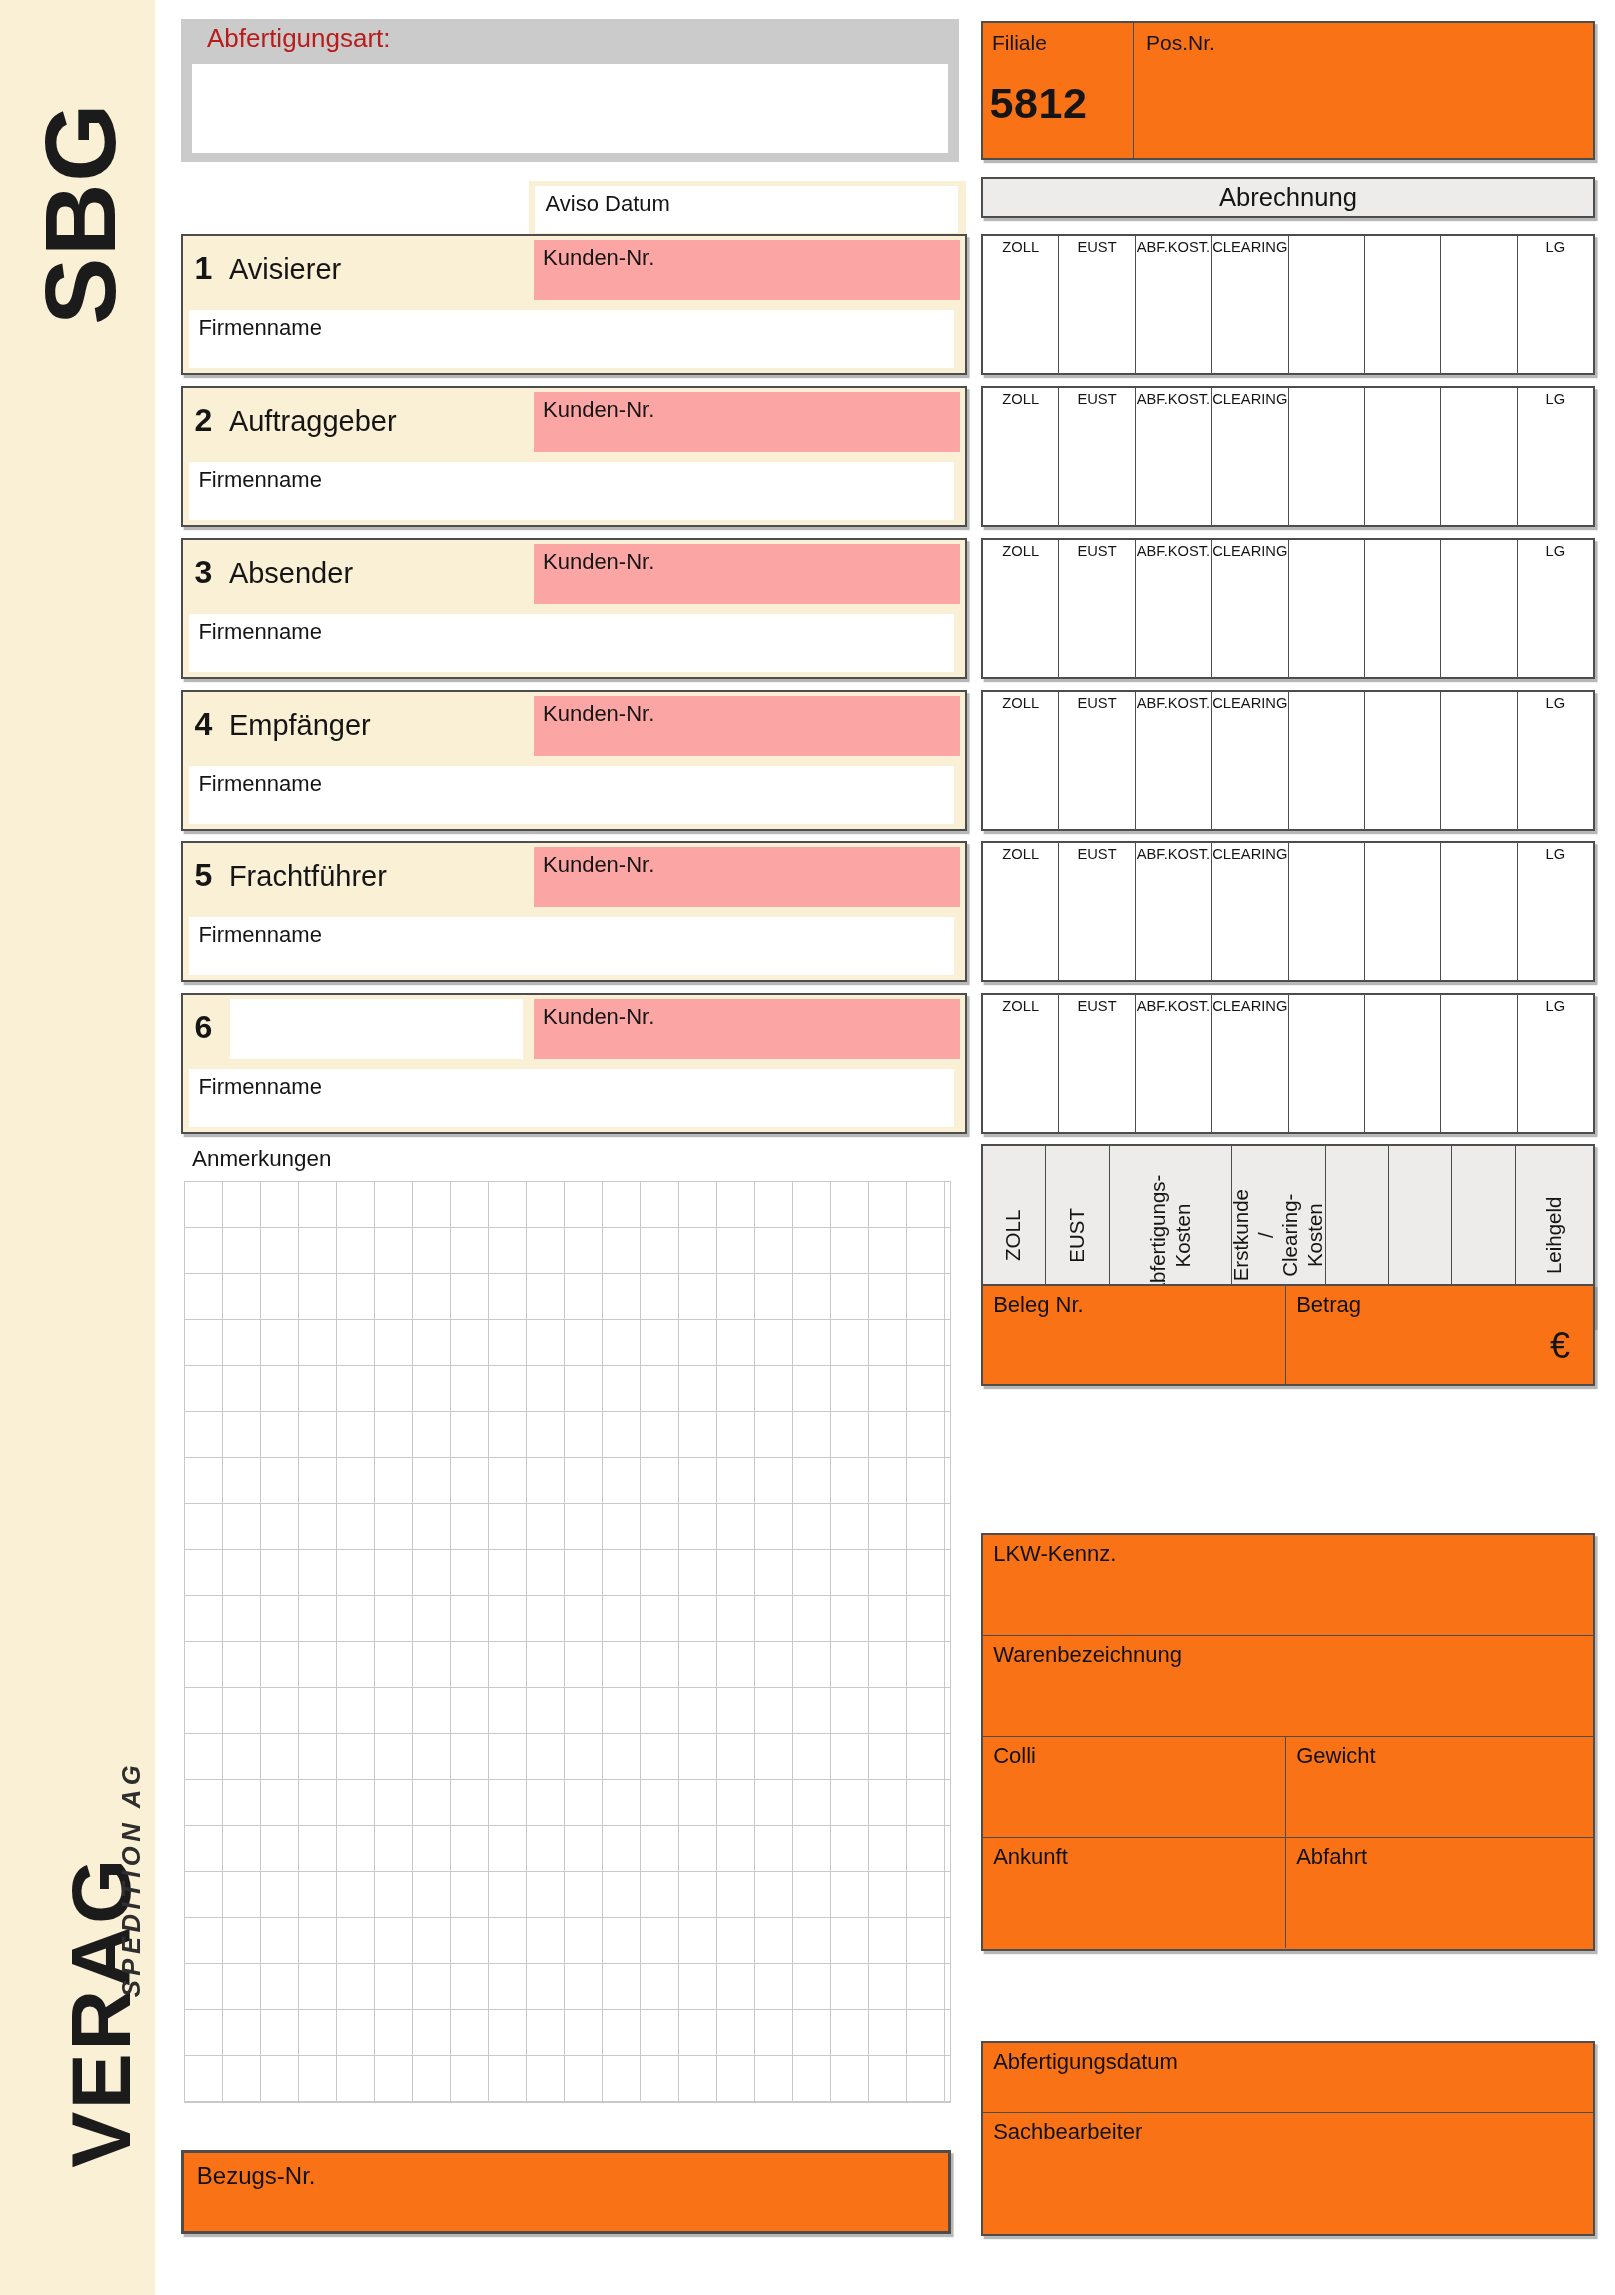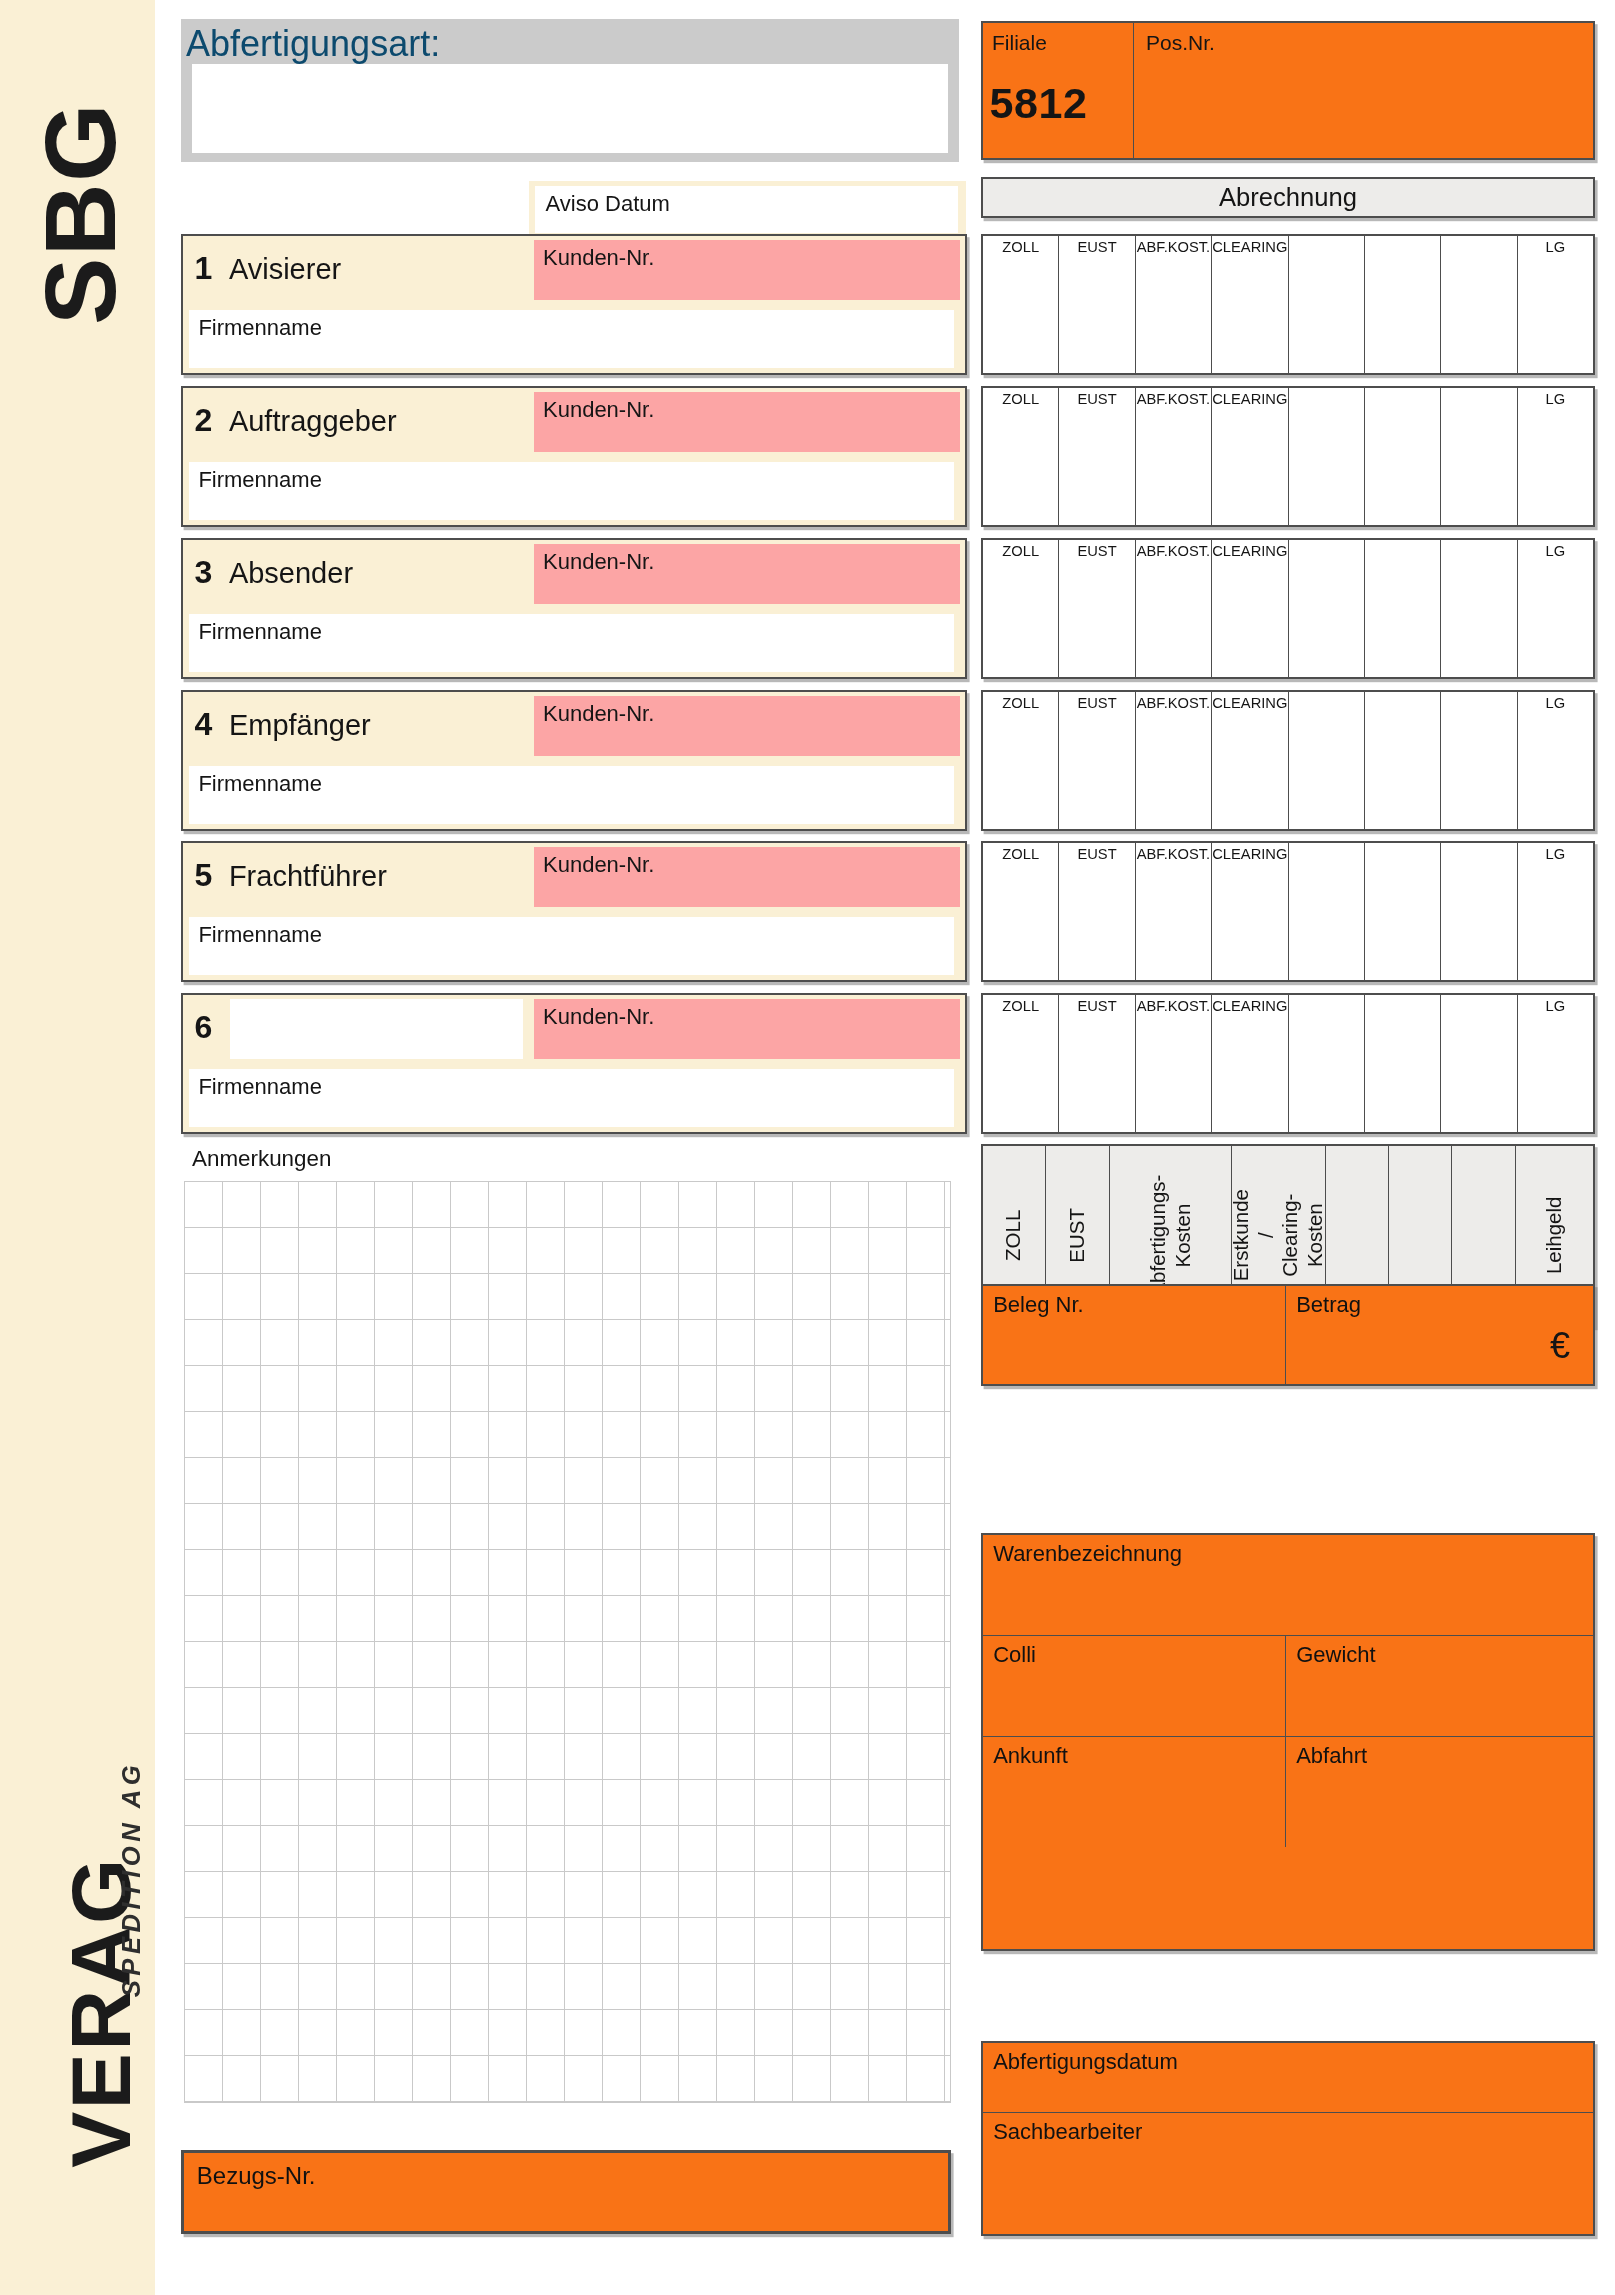--- a/index.html
+++ b/index.html
@@ -16,21 +16,21 @@
   .verag{width:384px;height:96px;left:-91px;top:1964px;font-size:84px;font-weight:900;
        letter-spacing:2.6px;color:#1b1b1b;}
   .sped{width:256px;height:32px;left:3.2px;top:1863px;font-size:25.6px;font-weight:700;
        font-style:italic;letter-spacing:4.5px;color:#2e2e2e;}
   
   .bx{position:absolute;border:2.6px solid #4D4D4D;background:#f97316;
       box-shadow:2.6px 3.2px 0 rgba(125,125,125,0.55);box-sizing:border-box;}
   .lbl{position:absolute;left:10.2px;top:6.4px;font-size:22px;color:#111;}
   
   .abfart{position:absolute;left:181px;top:19px;width:778px;height:143px;background:#CBCBCB;}
-  .abfart-label{position:absolute;left:5px;top:3.8px;font-size:36px;color:#0c4a6e;}
+  .abfart-label{position:absolute;left:26px;top:3.8px;font-size:26px;color:#b91c1c;}
   .abfart-input{position:absolute;left:11px;top:45px;width:756px;height:89px;background:#ffffff;}
   
   .filiale-box{left:981px;top:21px;width:614px;height:139px;}
   .filiale-cell{position:absolute;left:0;top:0;width:151px;height:100%;border-right:1.9px solid #4D4D4D;box-sizing:border-box;}
   .filiale-lab{position:absolute;left:9px;top:7.7px;font-size:21px;}
   .filiale-val{position:absolute;left:6.4px;top:56px;font-size:43px;font-weight:700;letter-spacing:0.6px;}
   .posnr-lab{position:absolute;left:163px;top:7.7px;font-size:21px;}
   
   .aviso-strip{position:absolute;left:529px;top:181px;width:437px;height:54px;background:#FAF0D5;}
   .aviso-box{position:absolute;left:6.4px;top:5.1px;width:423px;height:47px;background:#ffffff;}
@@ -350,20 +350,23 @@
       <span class="lbl">Beleg Nr.</span>
     </div>
     <div class="beleg-cell" style="flex:1">
       <span class="lbl">Betrag</span>
       <span class="euro">€</span>
     </div>
   </div>
 
   <div class="bx lkw-group">
     <div class="row" style="height:101px">
+      <span class="lbl">LKW-Kennz.</span>
+    </div>
+    <div class="row" style="height:101px">
       <span class="lbl">Warenbezeichnung</span>
     </div>
     <div class="row" style="height:101px">
       <div class="half l">
         <span class="lbl">Colli</span>
       </div>
       <div class="half r">
         <span class="lbl">Gewicht</span>
       </div>
     </div>

